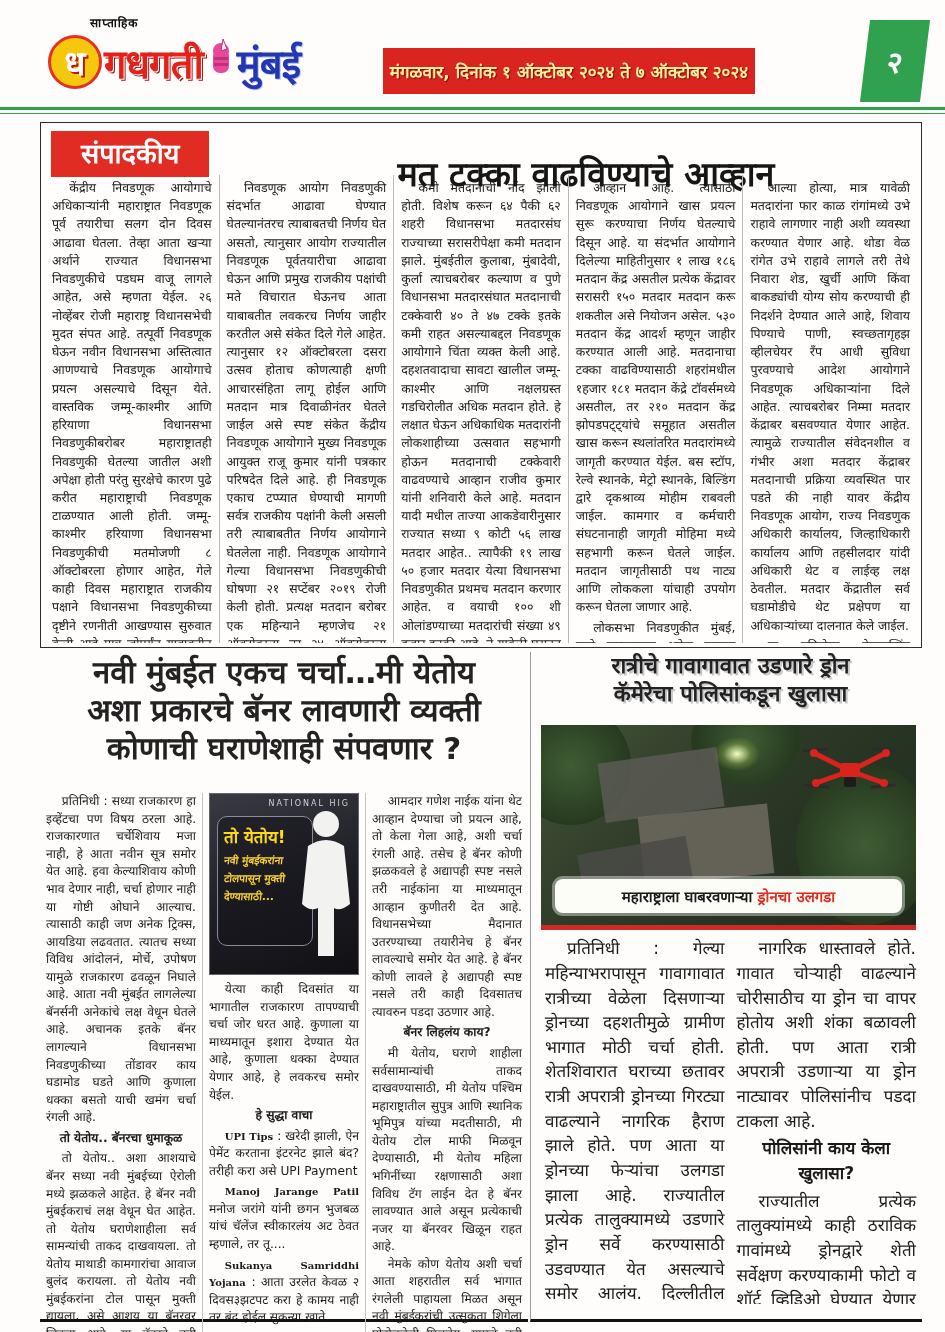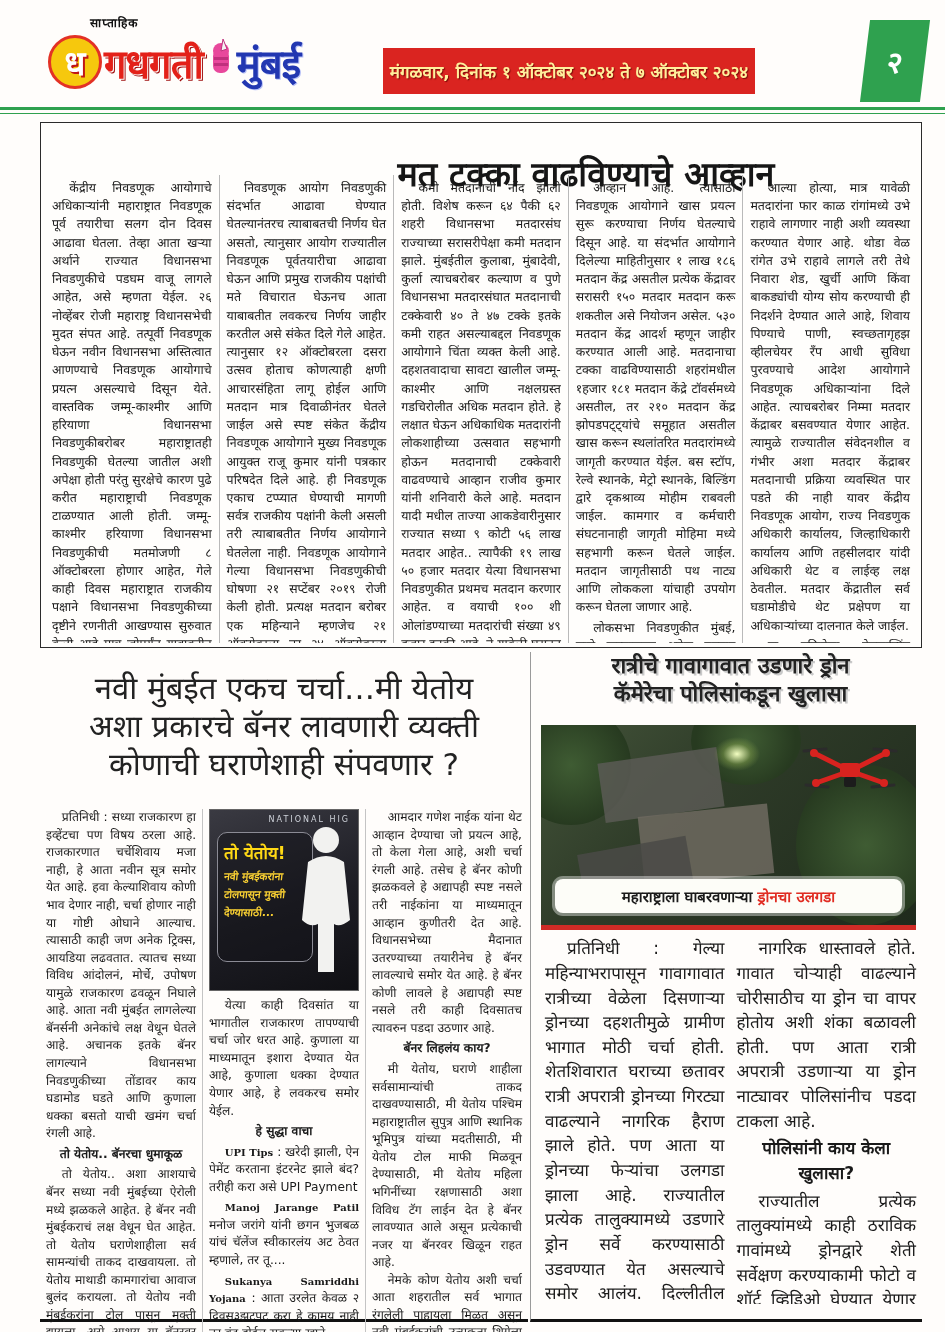--- a/index.html
+++ b/index.html
@@ -36,21 +36,21 @@
   .ed-columns{position:absolute;top:52px;left:4px;right:4px;bottom:4px;display:flex;}
   .ed-col{flex:1 1 0;padding:4px 7px;font-size:12.4px;line-height:1.47;text-align:justify;
             overflow:hidden;}
   .ed-col + .ed-col{border-left:1px solid #b9b9b9;}
   .ed-col p{margin:0;text-indent:1.4em;}
   .ed-col p + p{margin-top:2px;}
   
   .bottom-left{position:absolute;top:652px;left:40px;width:488px;height:670px;border-bottom:3.5px solid #111;}
   .bottom-right{position:absolute;top:652px;left:530px;width:392px;height:670px;
             border-bottom:3.5px solid #111;border-left:1px solid #9a9a9a;padding-left:8px;}
-  .la-headline{text-align:center;font-size:31px;font-weight:normal;line-height:1.22;color:#222;margin-top:18px;}
+  .la-headline{text-align:center;font-size:31px;font-weight:bold;line-height:1.22;color:#222;margin-top:2px;}
   .la-cols{display:flex;margin-top:10px;height:560px;}
   .la-col{flex:1 1 0;padding:0 6px;font-size:12.2px;line-height:1.44;text-align:justify;overflow:hidden;}
   .la-col + .la-col{border-left:1px solid #c4c4c4;}
   .la-col p{margin:0;text-indent:1.3em;}
   .subhead{font-weight:bold;text-align:center;text-indent:0 !important;margin:3px 0 !important;}
   .read-item{margin-top:3px !important;}
   .read-item .ri-title{font-weight:bold;font-family:"DejaVu Serif","Liberation Serif",serif;font-size:10px;margin-top:36px;}
   
   .banner-img{width:100%;height:182px;background:linear-gradient(160deg,#3a3a42 0%,#1d1d24 55%,#101014 100%);
             position:relative;overflow:hidden;margin-bottom:6px;border:1px solid #666;}
@@ -100,20 +100,21 @@
         </span>
         <div class="logo-mumbai">मुंबई</div>
       </div>
     </div>
     <div class="date-banner">मंगळवार, दिनांक १ ऑक्टोबर २०२४ ते ७ ऑक्टोबर २०२४</div>
     <div class="page-num">२</div>
   </div>
   <div class="green-rule"></div>
 
   <section class="editorial">
+    <div class="ed-label">संपादकीय</div>
     <h1 class="ed-headline">मत टक्का वाढविण्याचे आव्हान</h1>
     <div class="ed-columns">
       <div class="ed-col">
         <p>केंद्रीय निवडणूक आयोगाचे अधिकाऱ्यांनी महाराष्ट्रात निवडणूक पूर्व तयारीचा सलग दोन दिवस आढावा घेतला. तेव्हा आता खऱ्या अर्थाने राज्यात विधानसभा निवडणुकीचे पडघम वाजू लागले आहेत, असे म्हणता येईल. २६ नोव्हेंबर रोजी महाराष्ट्र विधानसभेची मुदत संपत आहे. तत्पूर्वी निवडणूक घेऊन नवीन विधानसभा अस्तित्वात आणण्याचे निवडणूक आयोगाचे प्रयत्न असल्याचे दिसून येते. वास्तविक जम्मू-काश्मीर आणि हरियाणा विधानसभा निवडणुकीबरोबर महाराष्ट्रातही निवडणुकी घेतल्या जातील अशी अपेक्षा होती परंतु सुरक्षेचे कारण पुढे करीत महाराष्ट्राची निवडणूक टाळण्यात आली होती. जम्मू-काश्मीर हरियाणा विधानसभा निवडणुकीची मतमोजणी ८ ऑक्टोबरला होणार आहेत, गेले काही दिवस महाराष्ट्रात राजकीय पक्षाने विधानसभा निवडणुकीच्या दृष्टीने रणनीती आखण्यास सुरुवात केली आहे मात्र जोपर्यंत याबाबतीत निवडणूक आयोग अंतिम निर्णय घेत नाही तोपर्यंत निवडणुकीविषयी केवळ अंदाज वर्तवण्यात येत आहे. गणेश उत्सवानंतर निवडणुकीच्या आचारसंहिता लागू होईल. दिवाळी आधी मतदान होईल असे तर्क लढविण्यात येत होते.प्रत्यक्षात</p>
       </div>
       <div class="ed-col">
         <p>निवडणूक आयोग निवडणुकी संदर्भात आढावा घेण्यात घेतल्यानंतरच त्याबाबतची निर्णय घेत असतो, त्यानुसार आयोग राज्यातील निवडणूक पूर्वतयारीचा आढावा घेऊन आणि प्रमुख राजकीय पक्षांची मते विचारात घेऊनच आता याबाबतीत लवकरच निर्णय जाहीर करतील असे संकेत दिले गेले आहेत. त्यानुसार १२ ऑक्टोबरला दसरा उत्सव होताच कोणत्याही क्षणी आचारसंहिता लागू होईल आणि मतदान मात्र दिवाळीनंतर घेतले जाईल असे स्पष्ट संकेत केंद्रीय निवडणूक आयोगाने मुख्य निवडणूक आयुक्त राजू कुमार यांनी पत्रकार परिषदेत दिले आहे. ही निवडणूक एकाच टप्प्यात घेण्याची मागणी सर्वत्र राजकीय पक्षांनी केली असली तरी त्याबाबतीत निर्णय आयोगाने घेतलेला नाही. निवडणूक आयोगाने गेल्या विधानसभा निवडणुकीची घोषणा २१ सप्टेंबर २०१९ रोजी केली होती. प्रत्यक्ष मतदान बरोबर एक महिन्याने म्हणजेच २१ ऑक्टोबरला तर २४ ऑक्टोबरला मतमोजणी झाली होती. त्यावेळी सरासरी ६०.५६: मतदानाची नोंद झाली होती. २६ विधानसभा मतदारसंघात तेव्हा ५० टक्के पेक्षा मतदान झाले होते. ११५ विधानसभा मतदारसंघात सरासरी पेक्षा</p>
       </div>
       <div class="ed-col">
         <p>कमी मतदानाची नोंद झाली होती. विशेष करून ६४ पैकी ६२ शहरी विधानसभा मतदारसंघ राज्याच्या सरासरीपेक्षा कमी मतदान झाले. मुंबईतील कुलाबा, मुंबादेवी, कुर्ला त्याचबरोबर कल्याण व पुणे विधानसभा मतदारसंघात मतदानाची टक्केवारी ४० ते ४७ टक्के इतके कमी राहत असल्याबद्दल निवडणूक आयोगाने चिंता व्यक्त केली आहे. दहशतवादाचा सावटा खालील जम्मू-काश्मीर आणि नक्षलग्रस्त गडचिरोलीत अधिक मतदान होते. हे लक्षात घेऊन अधिकाधिक मतदारांनी लोकशाहीच्या उत्सवात सहभागी होऊन मतदानाची टक्केवारी वाढवण्याचे आव्हान राजीव कुमार यांनी शनिवारी केले आहे. मतदान यादी मधील ताज्या आकडेवारीनुसार राज्यात सध्या ९ कोटी ५६ लाख मतदार आहेत.. त्यापैकी १९ लाख ५० हजार मतदार येत्या विधानसभा निवडणुकीत प्रथमच मतदान करणार आहेत. व वयाची १०० शी ओलांडण्याच्या मतदारांची संख्या ४९ हजार इतकी आहे. ते यावेळी घरातून मतदान करू शकतील अशी व्यवस्था करण्यात येणार आहे. त्याच्यात महिला मतदारांच्या संकेत १० लाखाची वाढ झाली आहे. मतदाराची टक्केवारी वाढवण्याचे</p>

